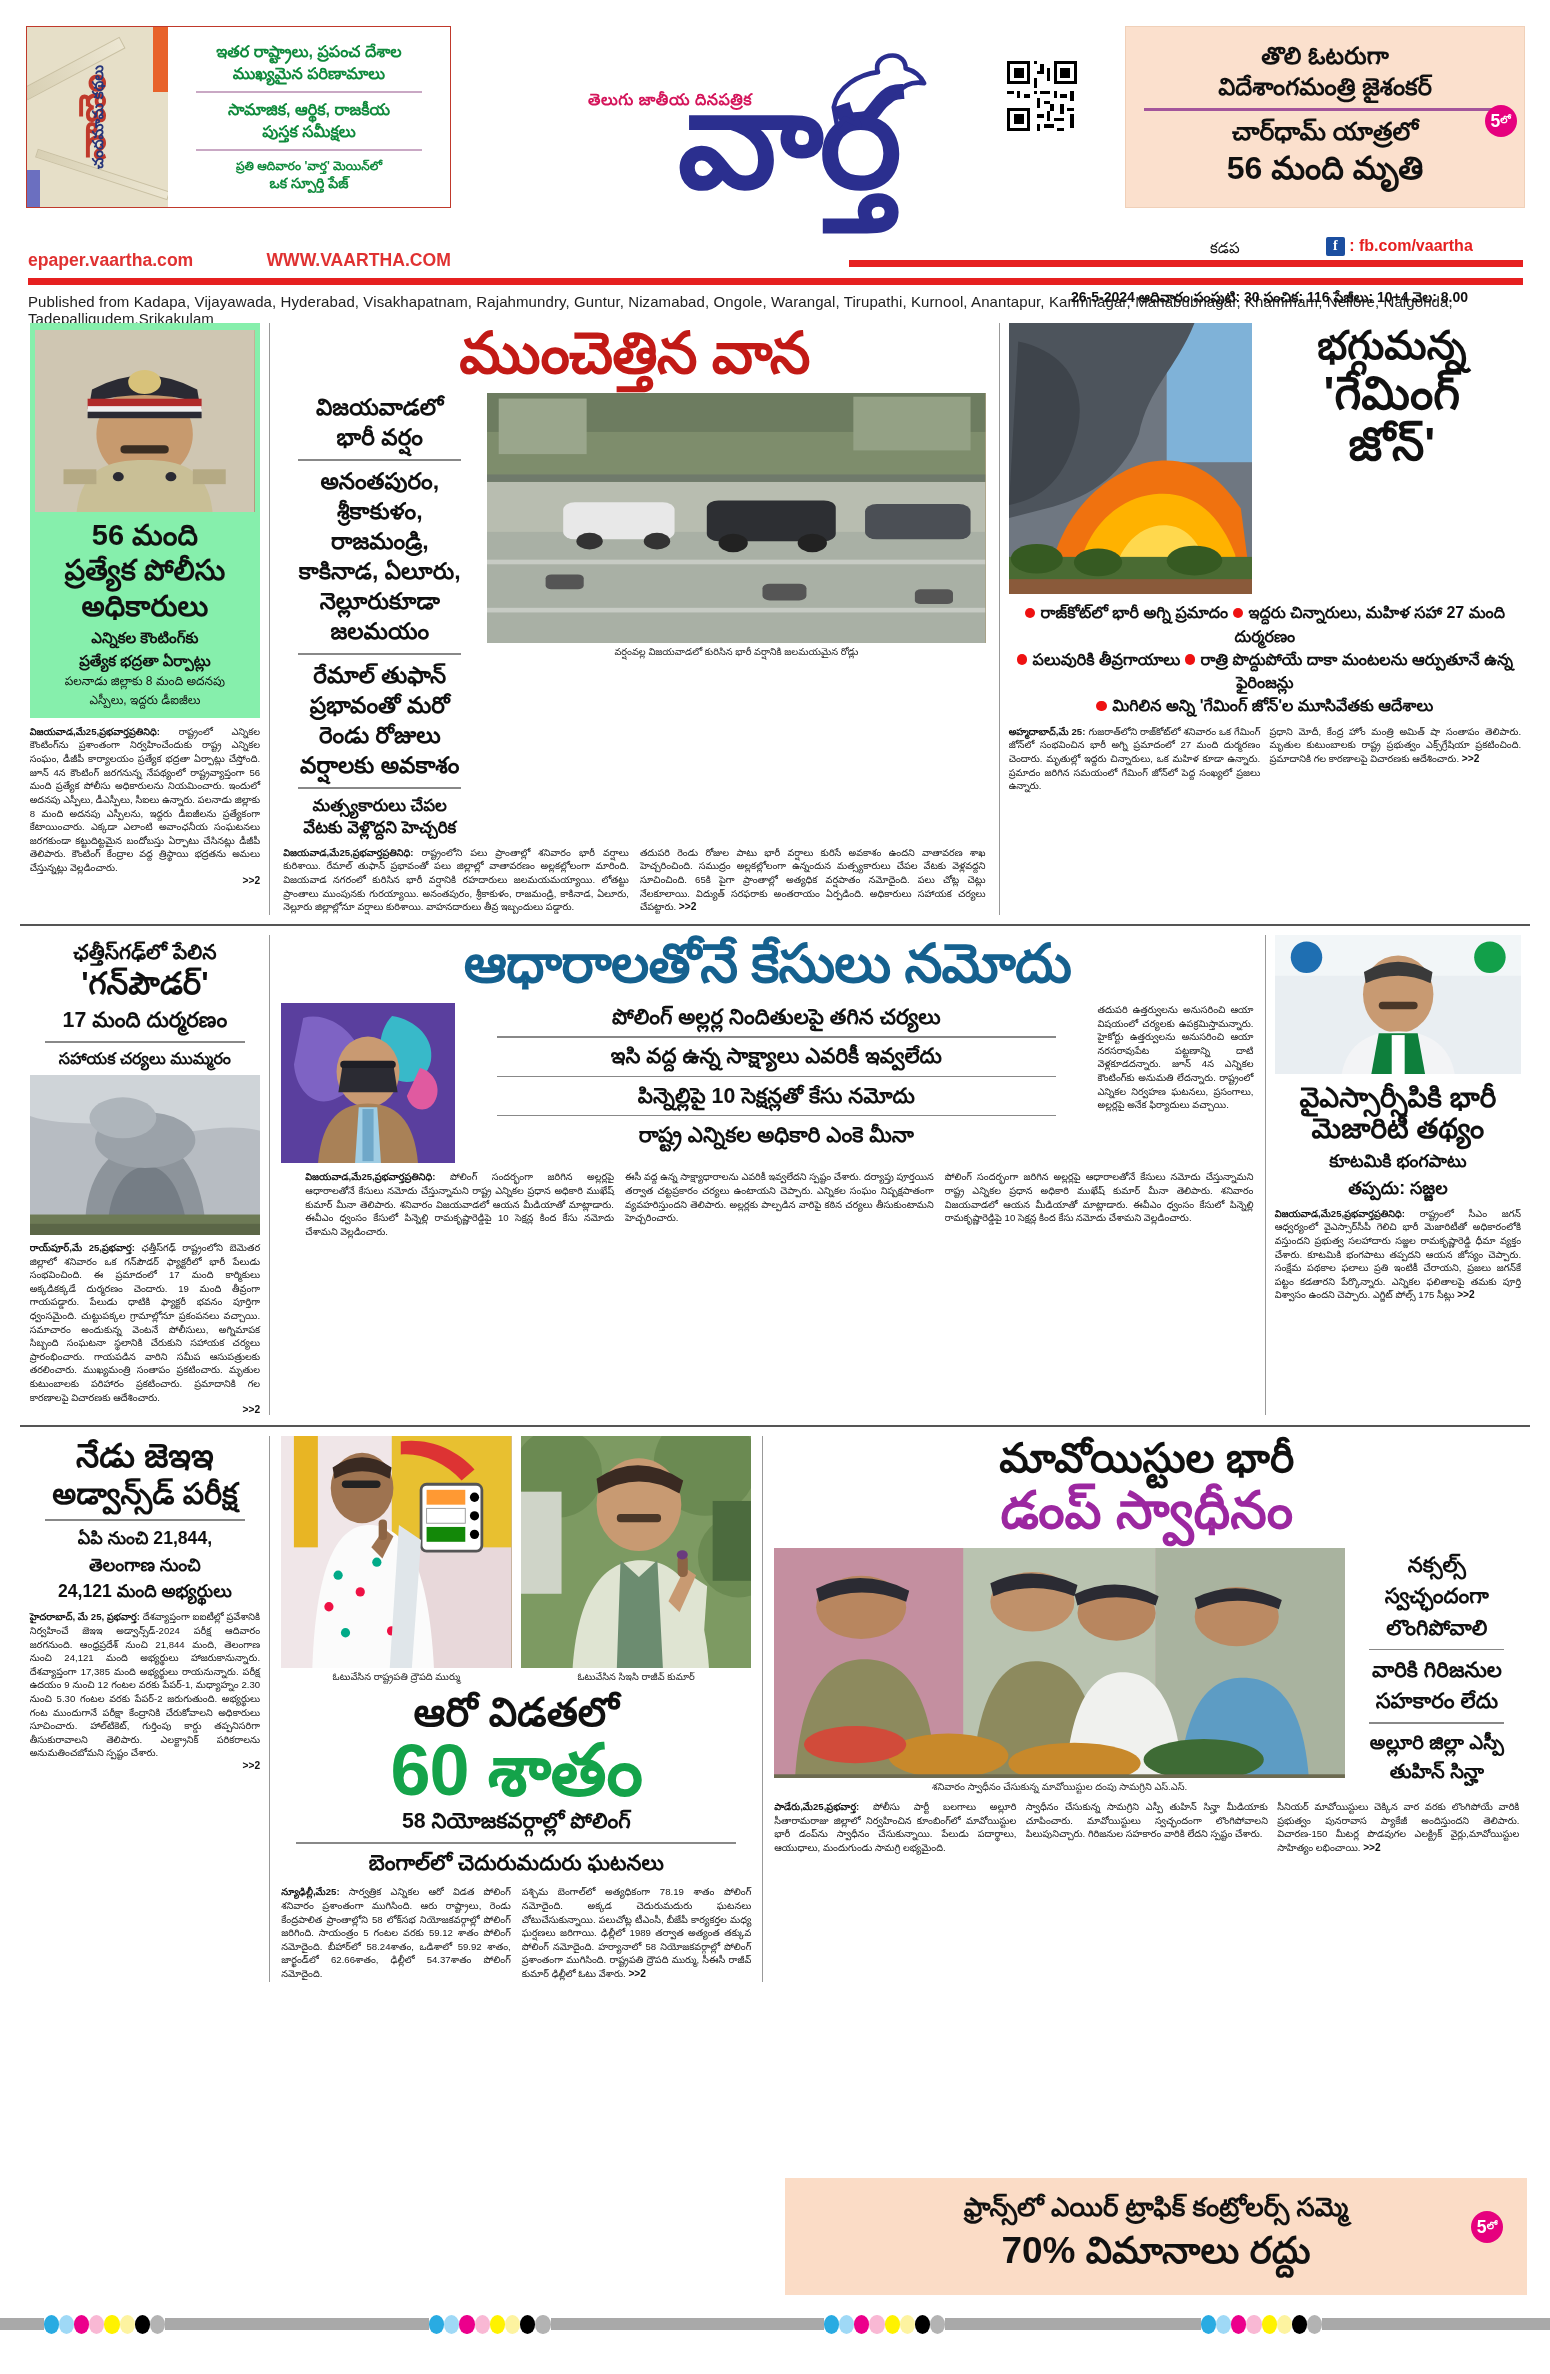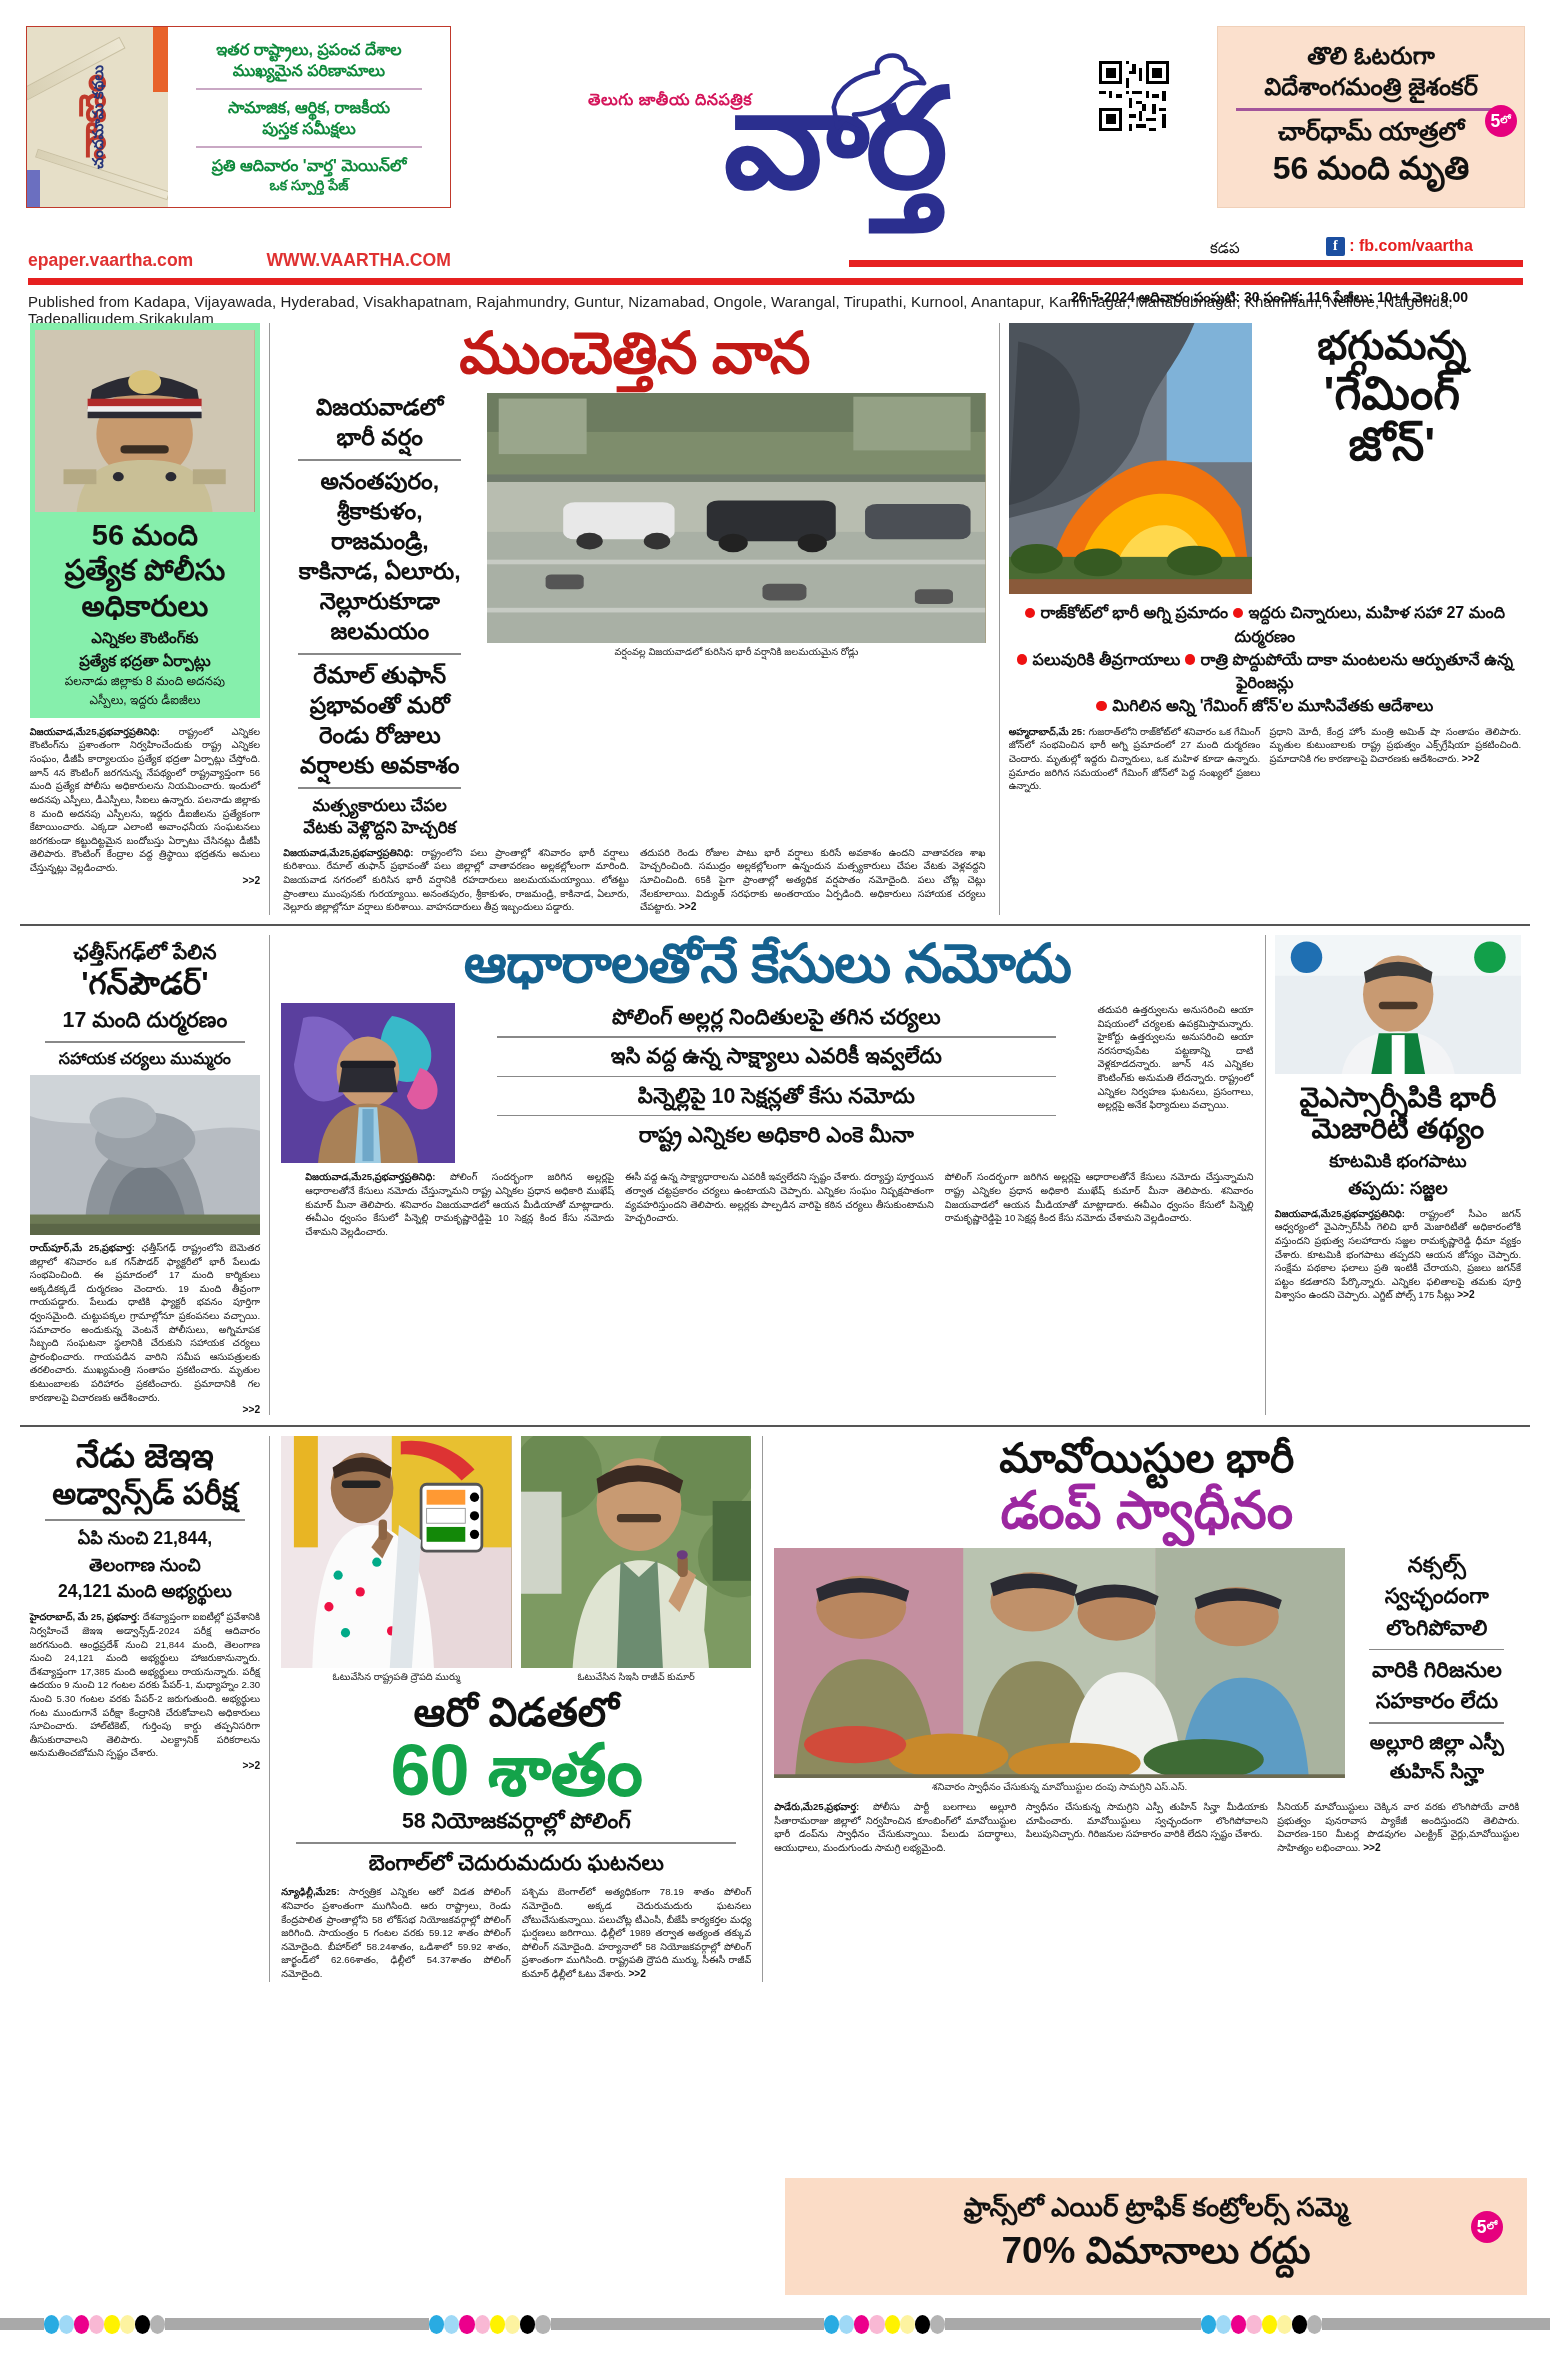--- a/index.html
+++ b/index.html
@@ -48,21 +48,21 @@
   .logo-wrap { flex: 1; position: relative; display:flex; align-items:flex-start; justify-content:center; }
   .tagline { position:absolute; left: 137px; top: 65px; color:#d4145a; font-size: 16px; font-weight:bold; letter-spacing:0.5px; }
   .bird { position:absolute; left: 366px; top: 24px; }
   .logo-text {
     font-size: 139px; font-weight: bold; color: #2b2f8f; line-height: .95;
     margin-top: 48px; letter-spacing: -3.7px; font-family: "Liberation Serif", serif;
   }
   .qr { position:absolute; right: 48px; top: 35px; width: 70px; height: 70px; }
 
   .promo-right {
-    width: 308px; background: #fbe0cd; border: 0.9px solid #f0d0b8;
+    width: 400px; background: #fbe0cd; border: 0.9px solid #f0d0b8;
     padding: 13px 11px 9.3px 11px; position: relative; min-height: 182px;
   }
   .promo-right .pr-l1 { text-align:center; font-size: 24px; font-weight: bold; color:#111; line-height:1.3; }
   .promo-right .pr-l2 { text-align:center; font-size: 24px; font-weight: bold; color:#111; line-height:1.3; }
   .promo-right .pr-sep { height: 2.8px; background:#a3559b; margin: 5.6px 7.4px; }
   .promo-right .pr-l3 { text-align:center; font-size: 25px; font-weight: bold; color:#111; line-height:1.25; }
   .promo-right .pr-l4 { text-align:center; font-size: 32px; font-weight: bold; color:#111; line-height:1.25; }
   .page-chip {
     position:absolute; right: 7.4px; top: 78px; width: 32px; height: 32px; border-radius:50%;
     background:#e6007e; color:#fff; font-size:17.6px; font-weight:bold;
@@ -167,21 +167,21 @@
         <div class="vert">నాణెం</div>
         <div class="vert2">చందమామ కథలు</div>
       </div>
       <div class="promo-lines">
         <div class="promo-line">ఇతర రాష్ట్రాలు, ప్రపంచ దేశాల</div>
         <div class="promo-line">ముఖ్యమైన పరిణామాలు</div>
         <div class="promo-sep"></div>
         <div class="promo-line">సామాజిక, ఆర్థిక, రాజకీయ</div>
         <div class="promo-line">పుస్తక సమీక్షలు</div>
         <div class="promo-sep"></div>
-        <div class="promo-line" style="font-size:16px">ప్రతి ఆదివారం 'వార్త' మెయిన్‌లో</div>
+        <div class="promo-line" style="font-size:12px">ప్రతి ఆదివారం 'వార్త' మెయిన్‌లో</div>
         <div class="promo-line" style="font-size:14px">ఒక స్పూర్తి పేజ్</div>
       </div>
     </div>
 
     <div class="logo-wrap">
       <div class="tagline">తెలుగు జాతీయ దినపత్రిక</div>
       <div class="bird">
         <svg width="111" height="83" viewBox="0 0 120 90">
           <path d="M18 62 C22 40, 46 26, 66 24 C62 14, 70 6, 82 6 C90 6, 96 12, 96 20
                    C104 22, 112 28, 116 36 C104 34, 94 38, 88 46 C78 60, 60 70, 40 70

